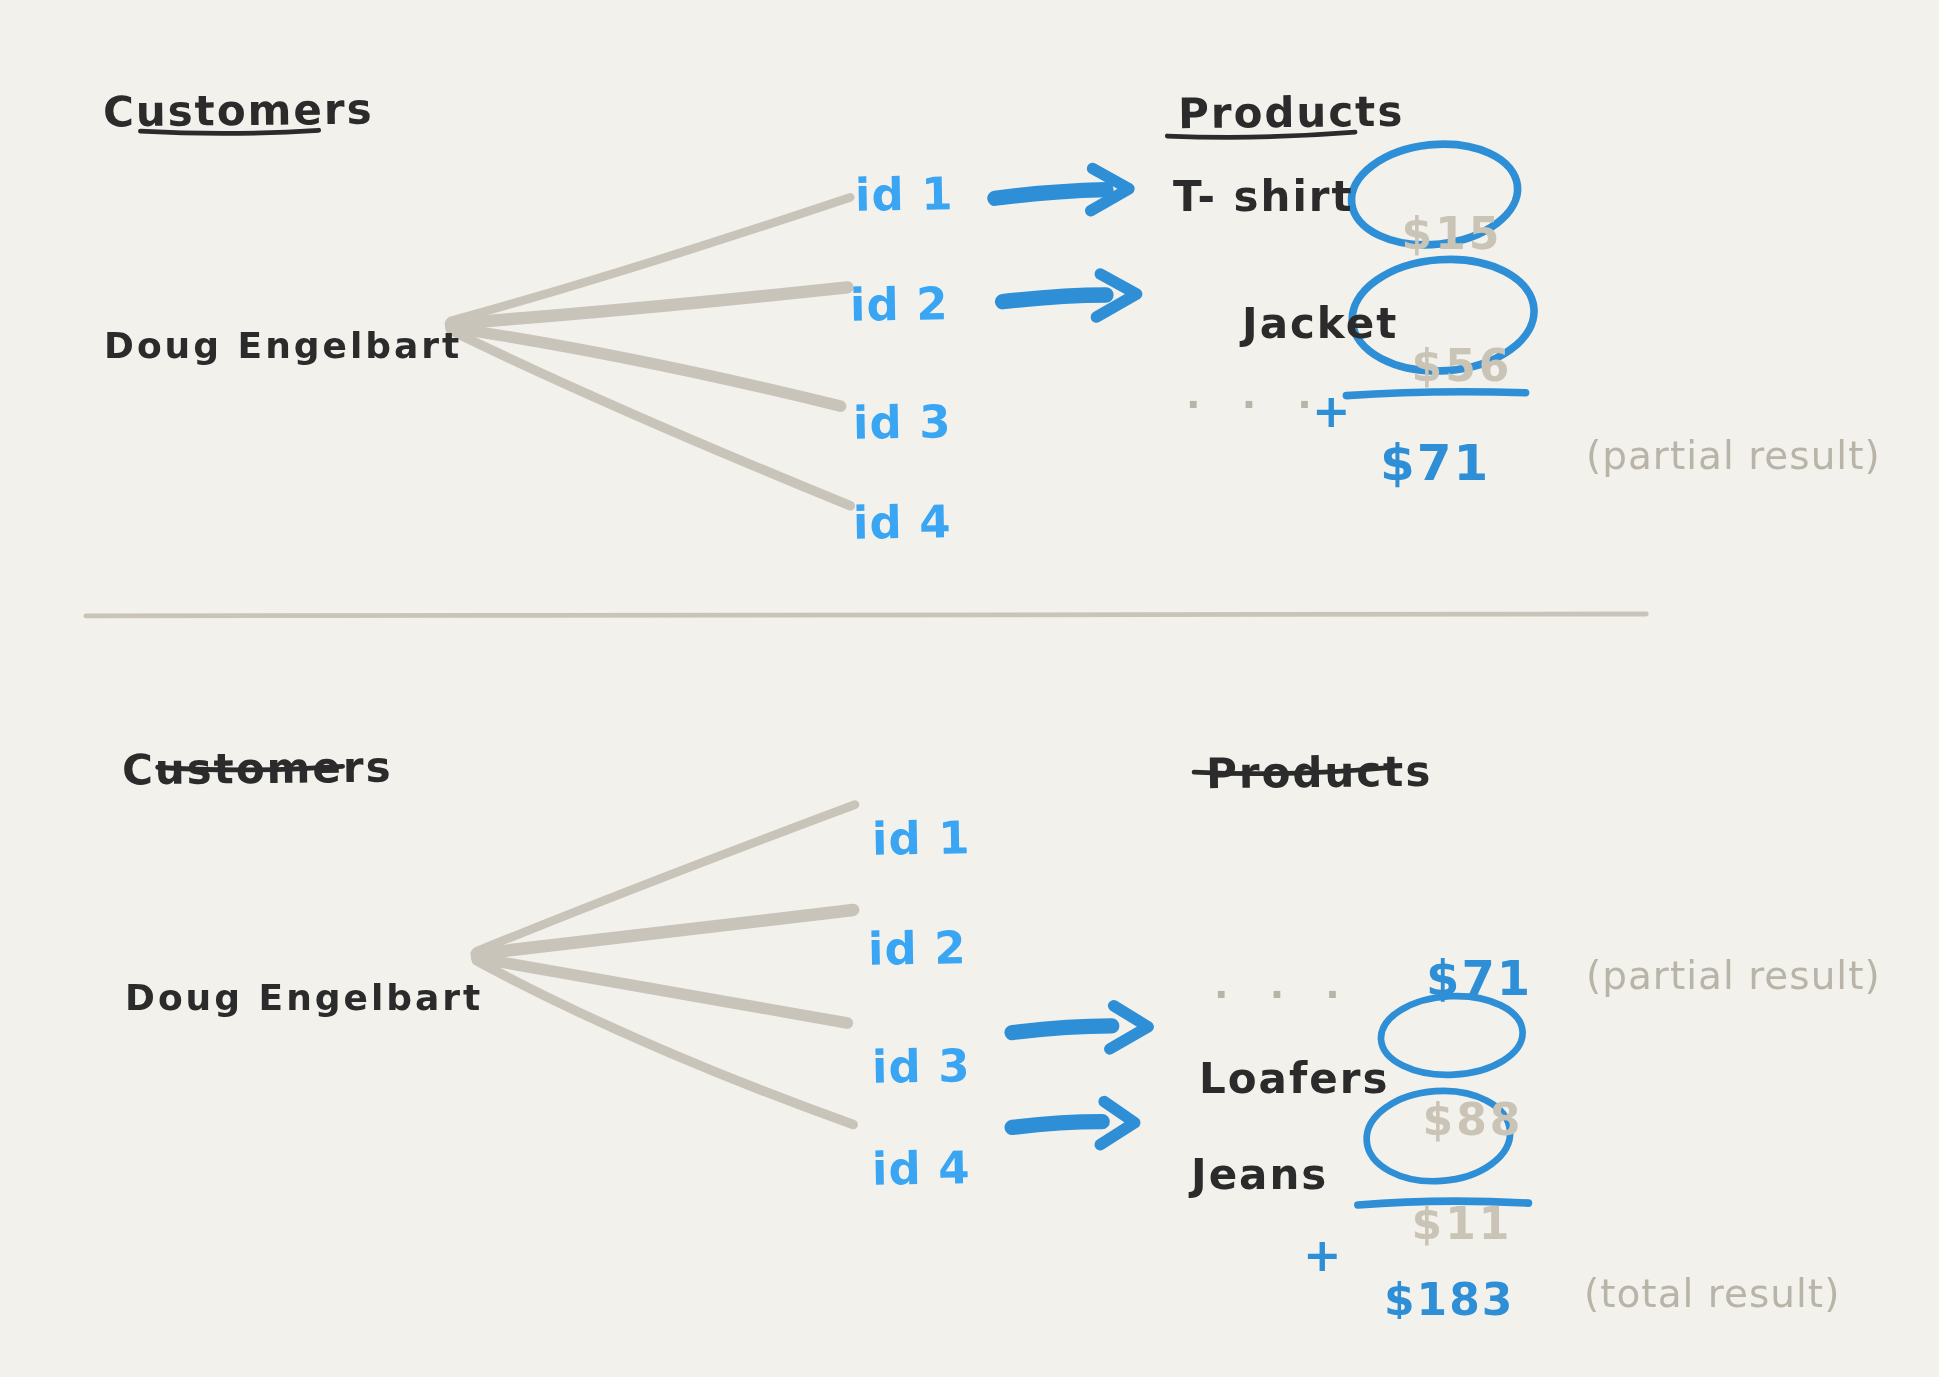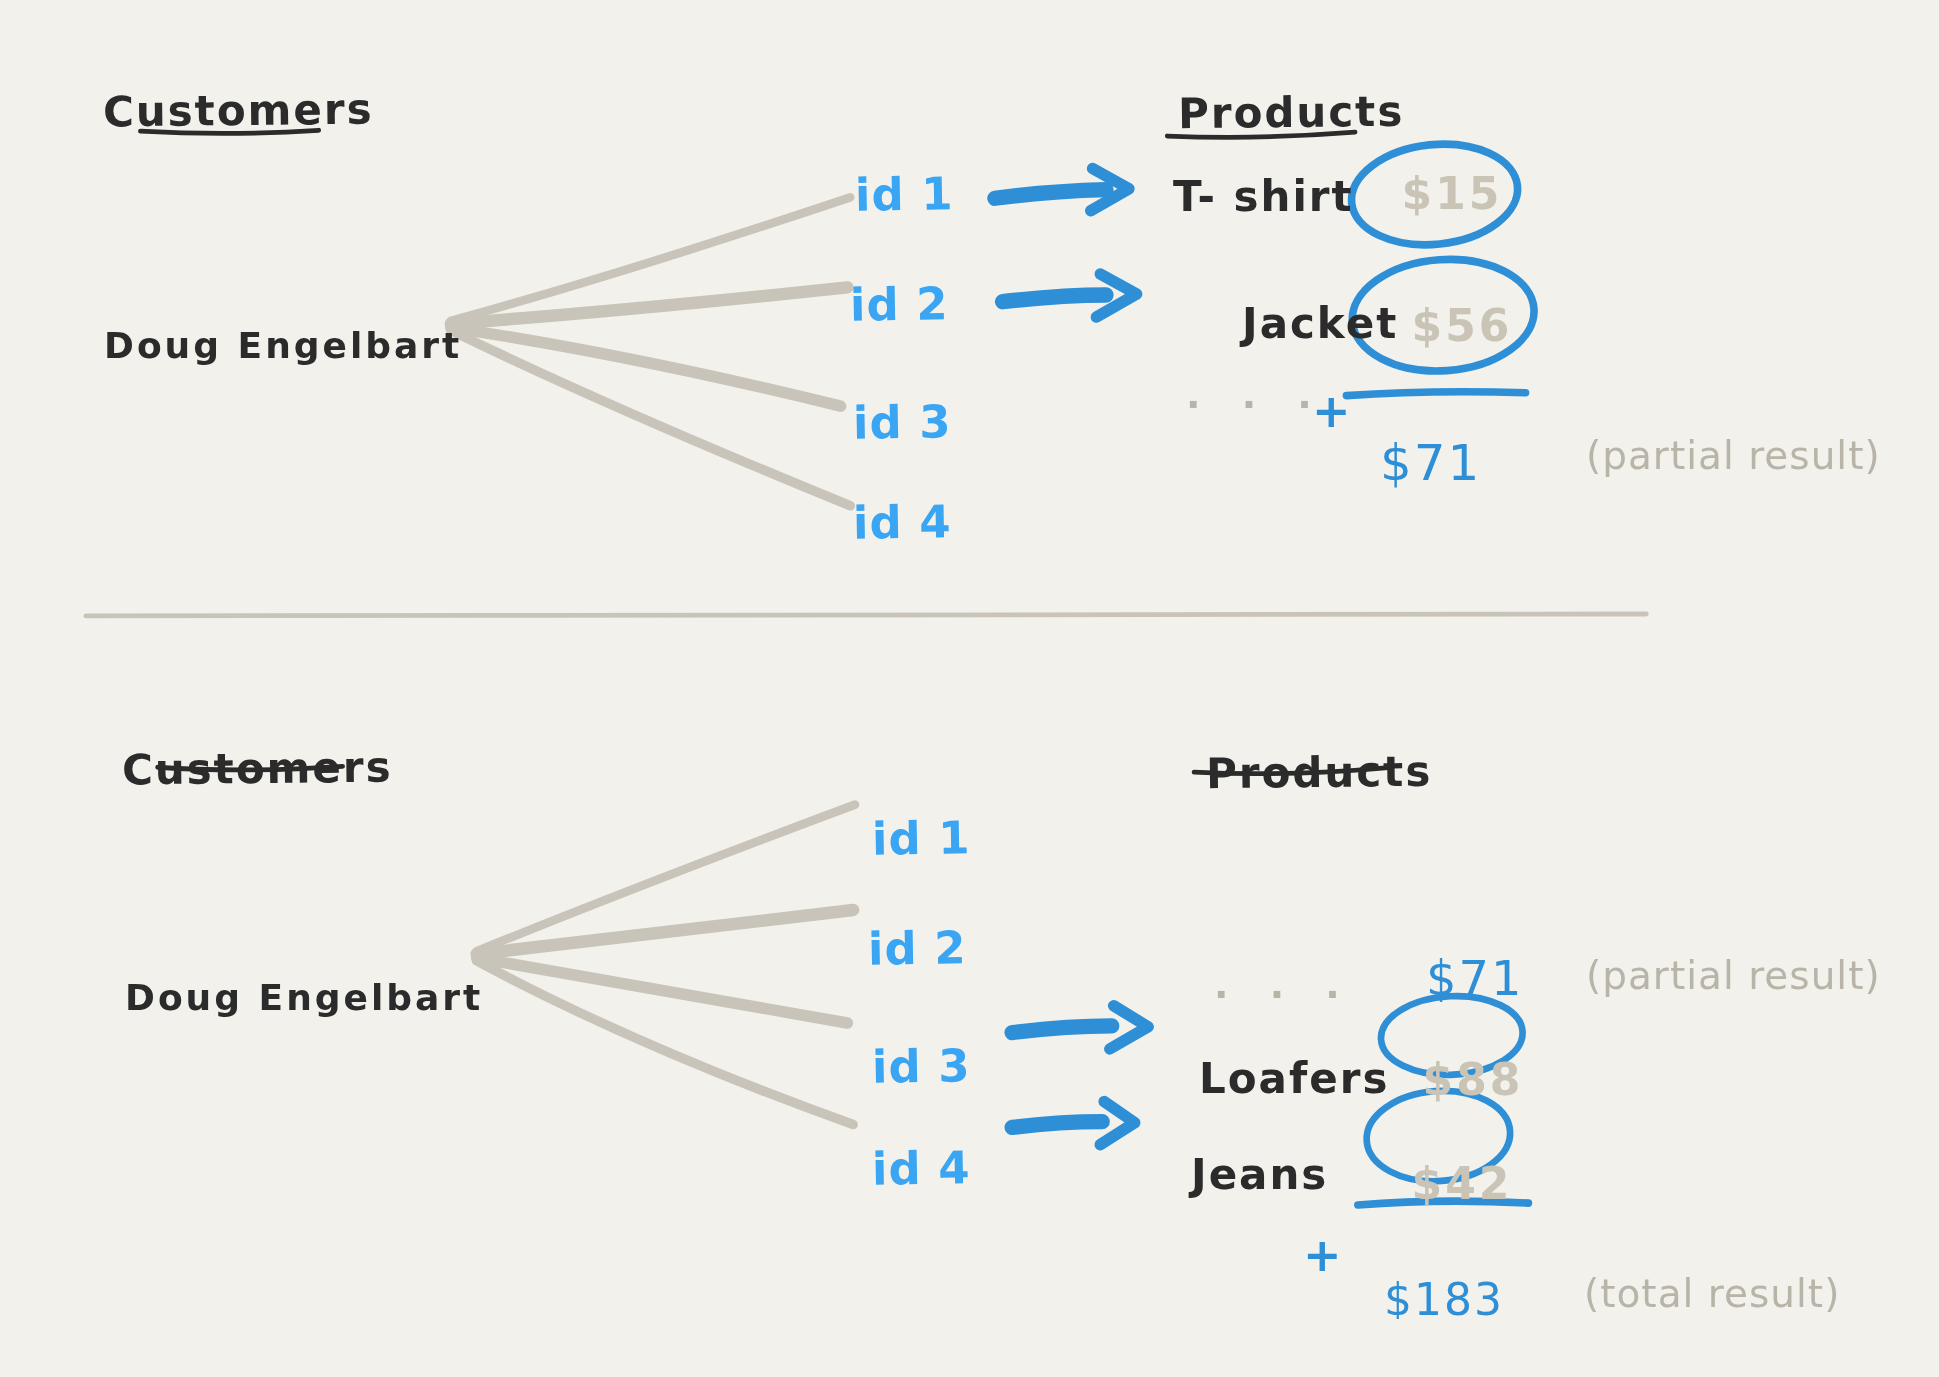--- a/index.html
+++ b/index.html
@@ -19,22 +19,22 @@
     background:var(--background);
     overflow:hidden;
     font-family:"DejaVu Sans", sans-serif;
   }
   #strokes{position:absolute;left:0;top:0;width:100%;height:100%;z-index:0;}
   .t{position:absolute;line-height:1;white-space:nowrap;z-index:1;}
   .heading{font-size:42px;font-weight:bold;color:var(--ink);letter-spacing:2px;transform:rotate(-0.6deg);}
   .name{font-size:36px;font-weight:bold;color:var(--ink);letter-spacing:3px;}
   .idlabel{font-size:45px;font-weight:bold;color:var(--id-blue);letter-spacing:1px;transform:rotate(-1deg);}
   .product{font-size:42px;font-weight:bold;color:var(--ink);letter-spacing:2px;}
-  .price{font-size:44px;font-weight:bold;color:var(--price-gray);letter-spacing:3px;transform:translateX(-50%);}
-  .sum{font-weight:normal;color:var(--accent-blue);letter-spacing:2px;text-align:right;}
+  .price{font-size:44px;font-weight:bold;color:var(--price-gray);letter-spacing:3px;transform:translateX(-50%);margin-top:40px;}
+  .sum{font-weight:bold;color:var(--accent-blue);letter-spacing:2px;text-align:right;}
   .plus{font-size:46px;font-weight:bold;color:var(--accent-blue);}
   .annotation{font-size:39px;font-weight:normal;color:var(--annotation-gray);letter-spacing:1px;}
   .dots{font-size:38px;font-weight:bold;color:var(--annotation-gray);letter-spacing:14px;}
   
   .fan{stroke:var(--line-gray);fill:none;stroke-linecap:round;}
   .inkline{stroke:var(--ink);fill:none;stroke-linecap:round;}
   .bluestroke{stroke:var(--accent-blue);fill:none;stroke-linecap:round;stroke-linejoin:round;}
   .divider{stroke:var(--line-gray);fill:none;stroke-linecap:round;}
 </style>
 </head>
@@ -113,19 +113,19 @@
   <div class="t idlabel" style="left:872px;top:1146px">id 4</div>
 
   <div class="t dots" style="left:1214px;top:975px">· · ·</div>
   <div class="t sum" style="left:1426px;top:954px;font-size:48px">$71</div>
   <div class="t annotation" style="left:1586px;top:956px">(partial result)</div>
 
   <div class="t product" style="left:1199px;top:1058px">Loafers</div>
   <div class="t product" style="left:1191px;top:1154px">Jeans</div>
 
   <div class="t price" style="left:1473px;top:1058px">$88</div>
-  <div class="t price" style="left:1462px;top:1162px">$42</div>
+  <div class="t price" style="left:1462px;top:1162px">$11</div>
 
   <div class="t plus" style="left:1303px;top:1232px">+</div>
   <div class="t sum" style="left:1384px;top:1278px;font-size:44px">$183</div>
   <div class="t annotation" style="left:1584px;top:1274px">(total result)</div>
 
 </div>
 
 </body></html>

